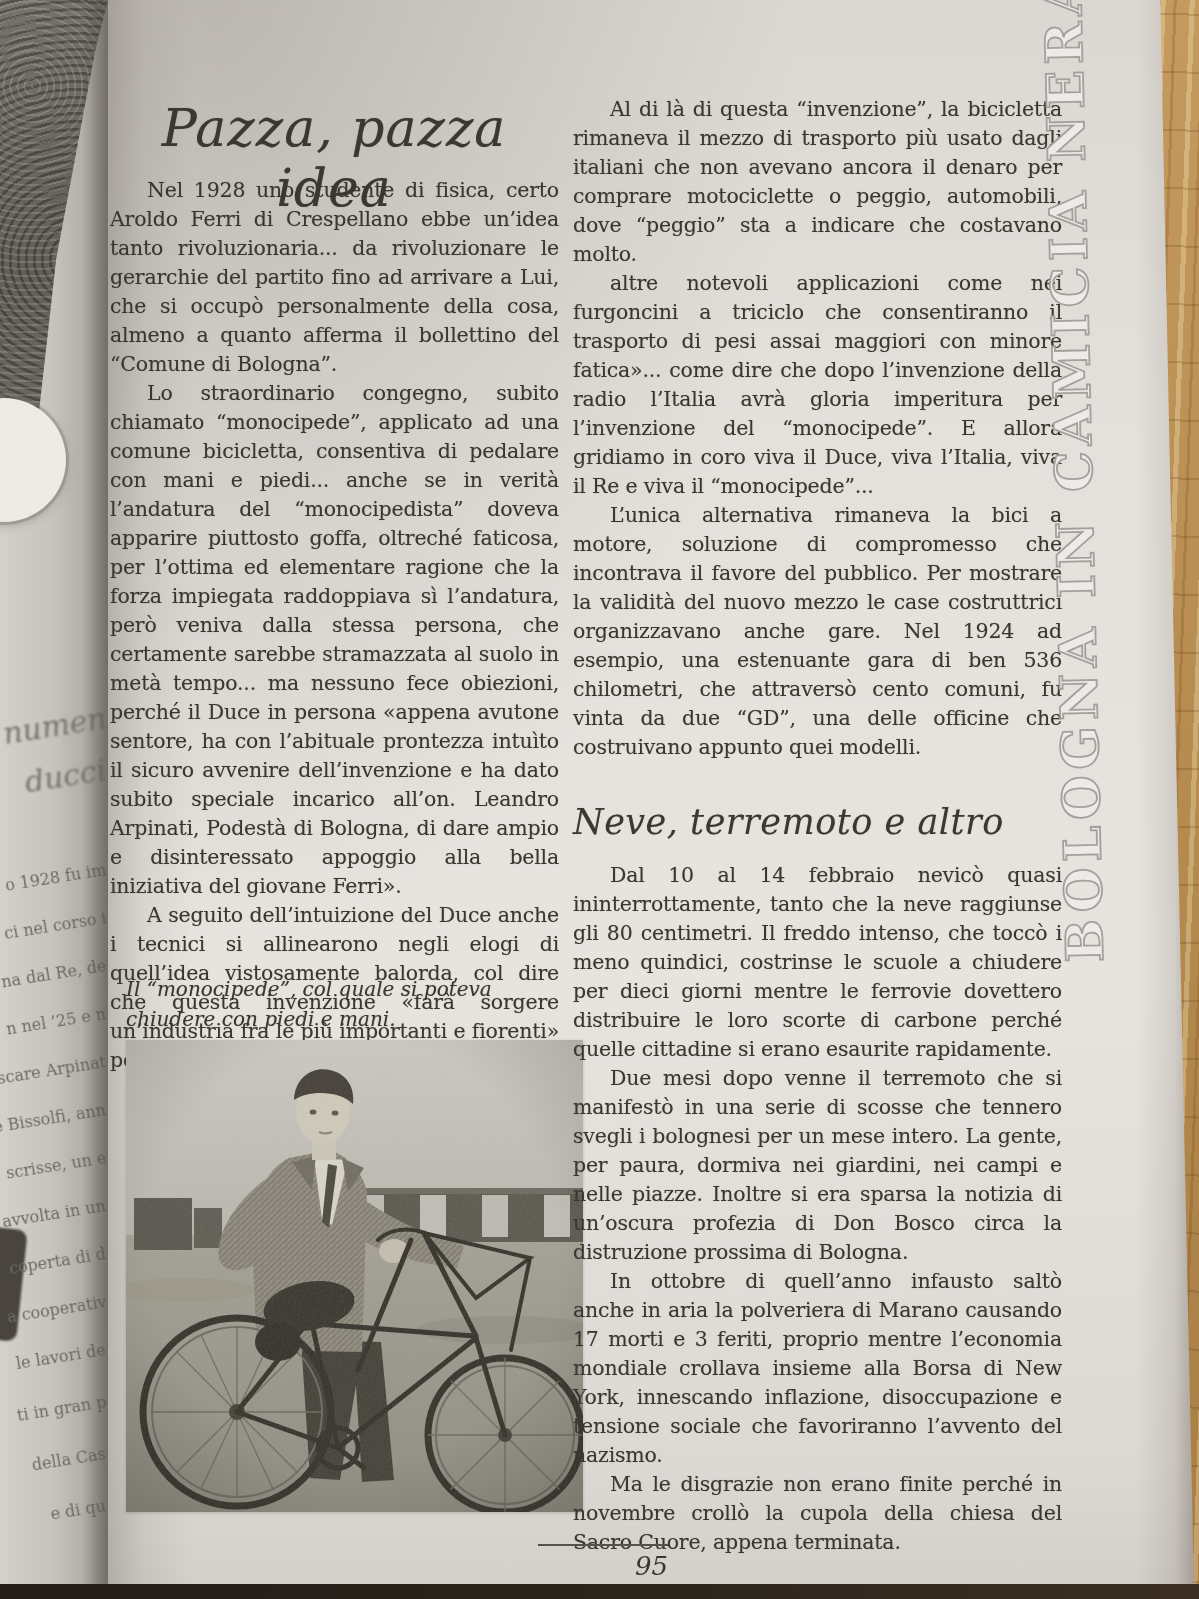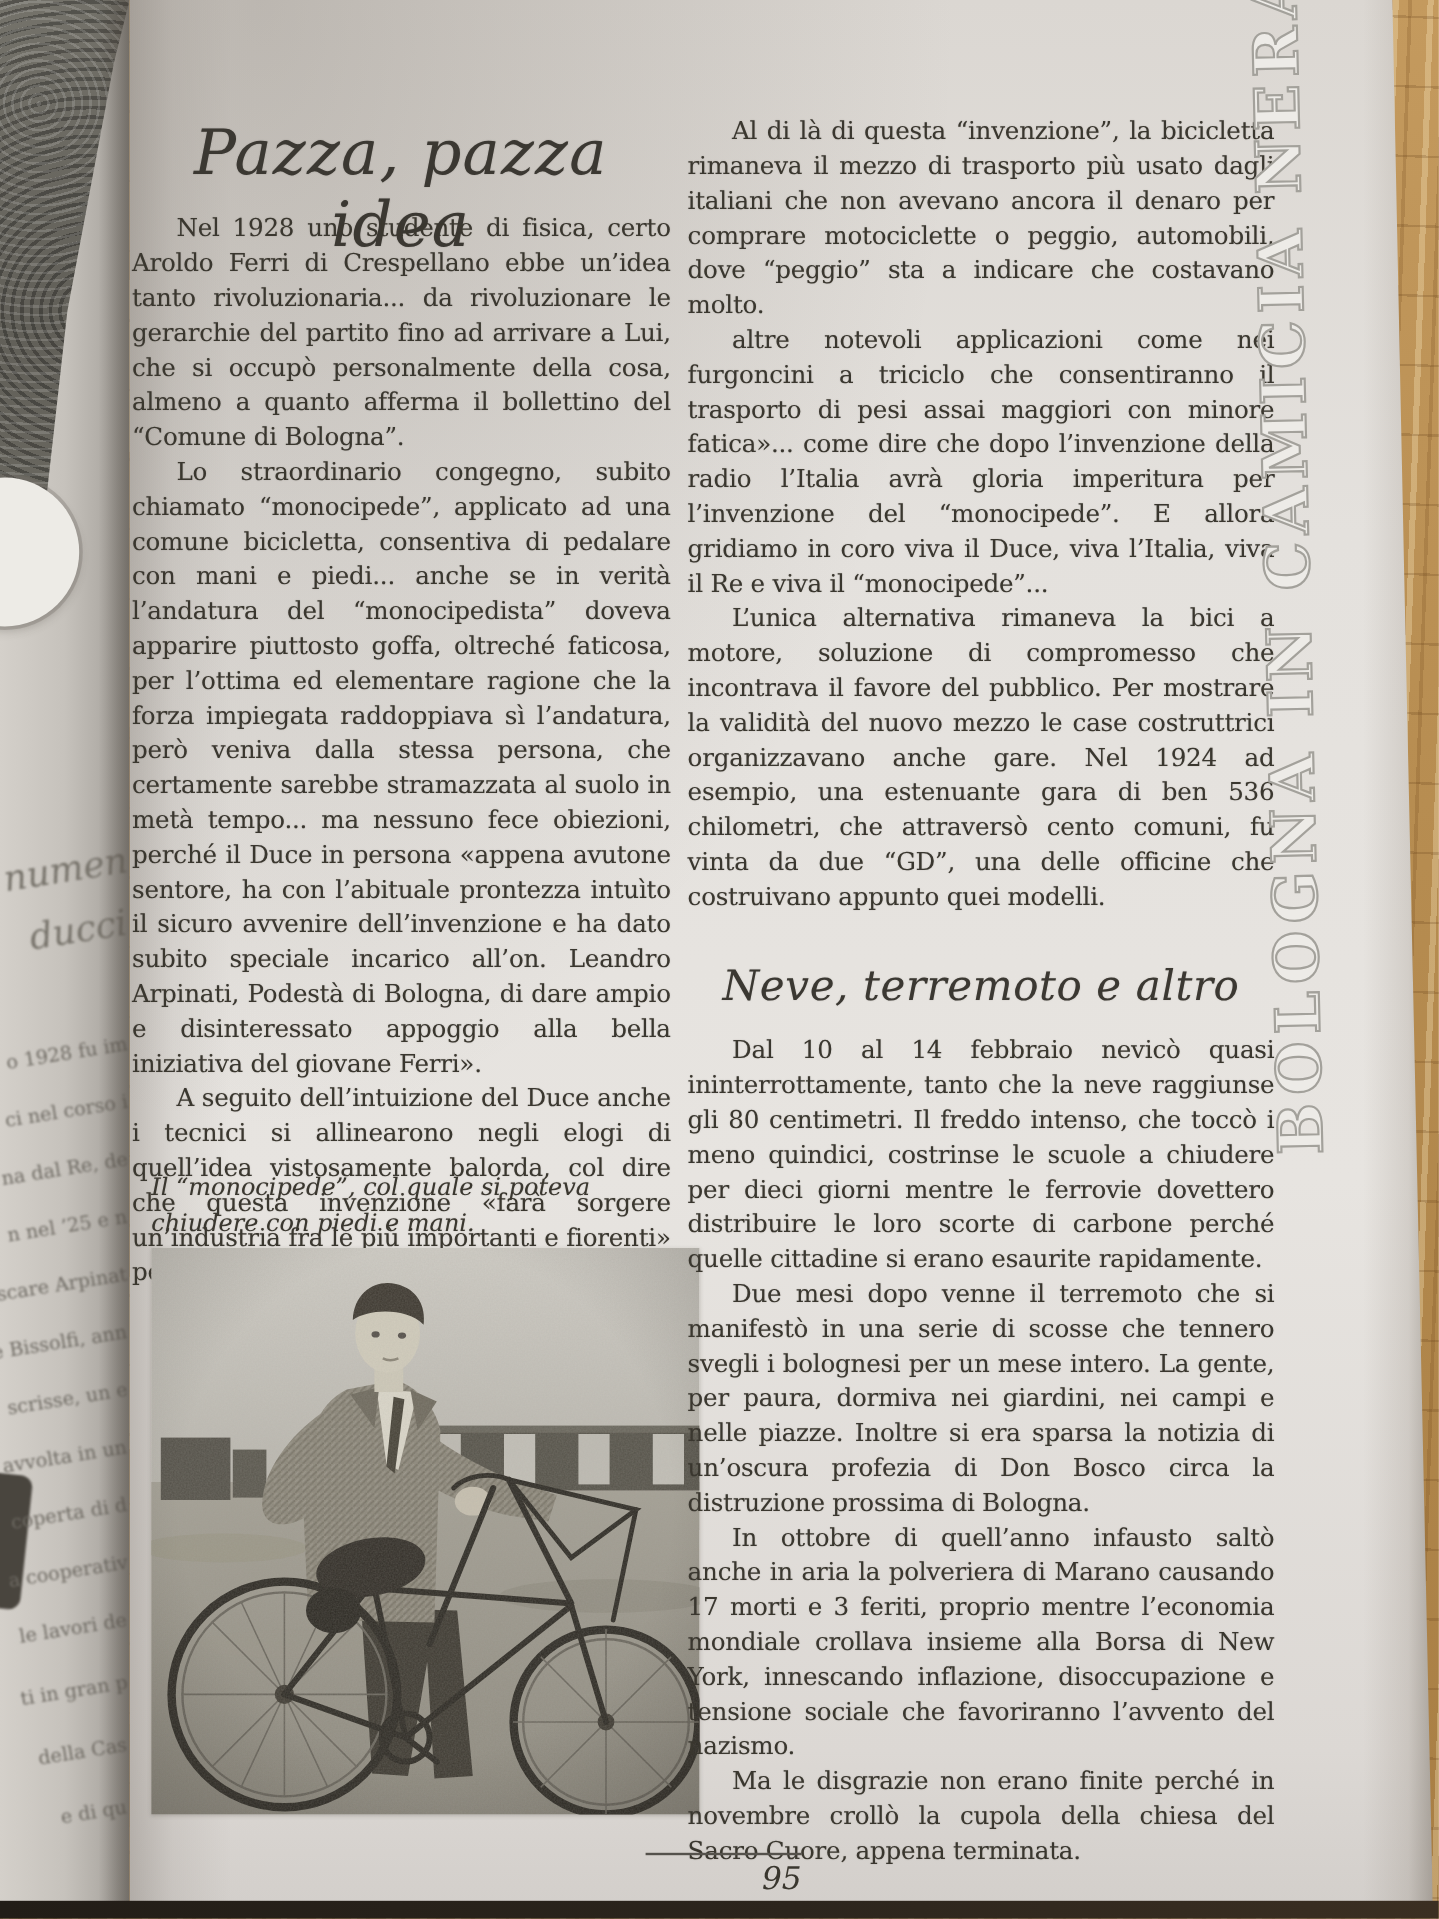--- a/index.html
+++ b/index.html
@@ -64,21 +64,21 @@
   }
   .col{
     position:absolute;color:#3a372f;font-size:20.5px;line-height:29px;
     text-align:justify;letter-spacing:-0.2px;
     text-shadow:0 0 1px rgba(62,58,52,.35);
   }
   .col p{margin:0;text-indent:37px;}
   .col-left{left:2px;top:176px;width:449px;}
   .col-right{left:465px;top:95px;width:489px;}
   .h2{
-    text-indent:0 !important;text-align:center;
+    text-indent:0 !important;
     font-style:italic;font-size:35px;color:#3b3832;letter-spacing:.5px;
     margin:46px 0 24px 0 !important;
   }
   .caption{
     position:absolute;left:18px;top:974px;width:436px;
     font-style:italic;font-size:20px;line-height:30px;color:#3a372f;
     text-shadow:0 0 1px rgba(62,58,52,.35);
   }
   .photo{
     position:absolute;left:18px;top:1040px;width:457px;height:472px;

